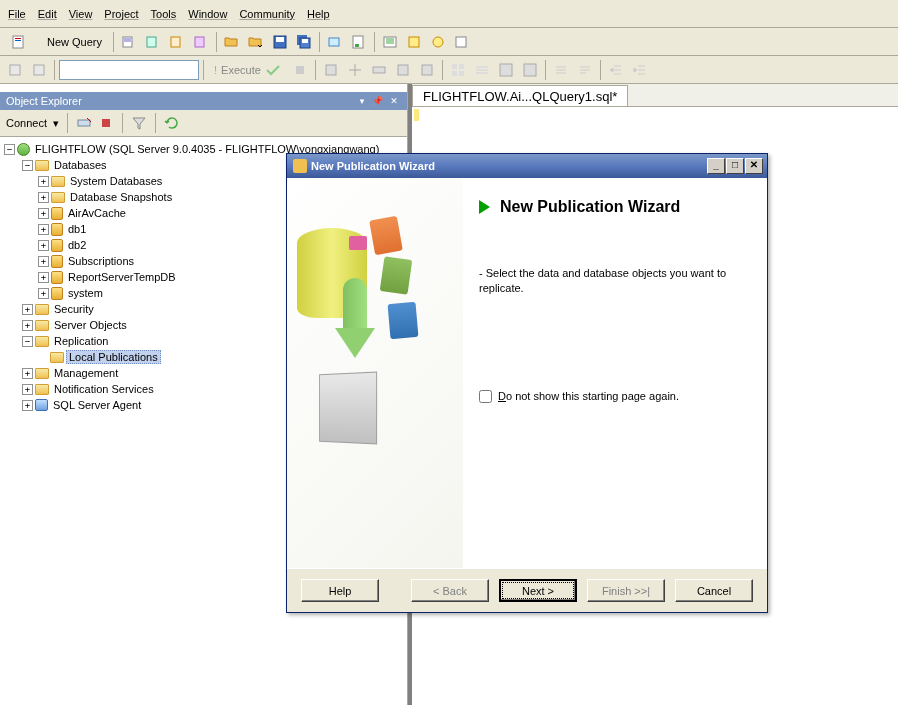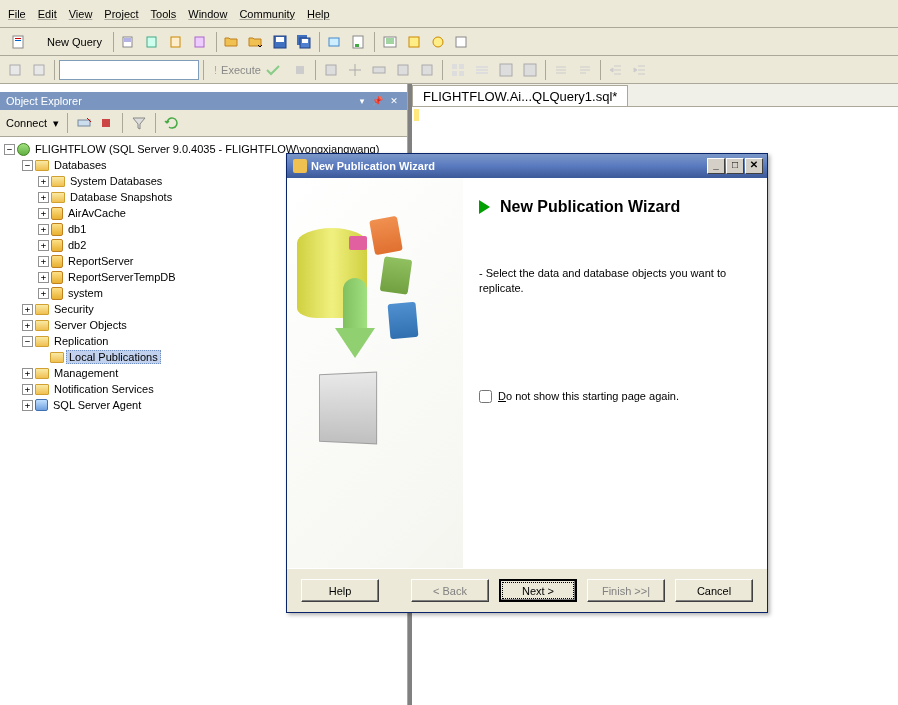--- a/index.html
+++ b/index.html
@@ -349,21 +349,21 @@
       <div class="tree-node">
           <span class="tree-spacer" style="width:32px"></span>
           <span class="tree-toggle">+</span>
           <span class="db-icon"></span>
           <span class="tree-label">db2</span>
         </div>
       <div class="tree-node">
           <span class="tree-spacer" style="width:32px"></span>
           <span class="tree-toggle">+</span>
           <span class="db-icon"></span>
-          <span class="tree-label">ReportServer</span>
+          <span class="tree-label">Subscriptions</span>
         </div>
       <div class="tree-node">
           <span class="tree-spacer" style="width:32px"></span>
           <span class="tree-toggle">+</span>
           <span class="db-icon"></span>
           <span class="tree-label">ReportServerTempDB</span>
         </div>
       <div class="tree-node">
           <span class="tree-spacer" style="width:32px"></span>
           <span class="tree-toggle">+</span>

